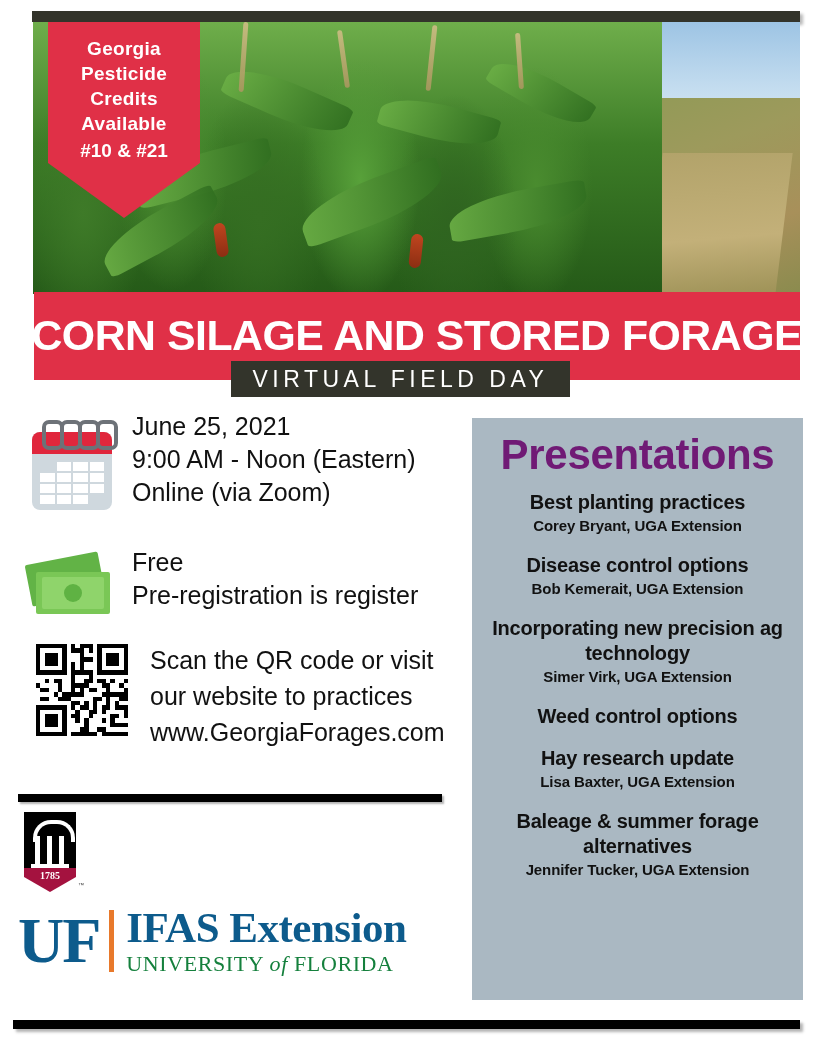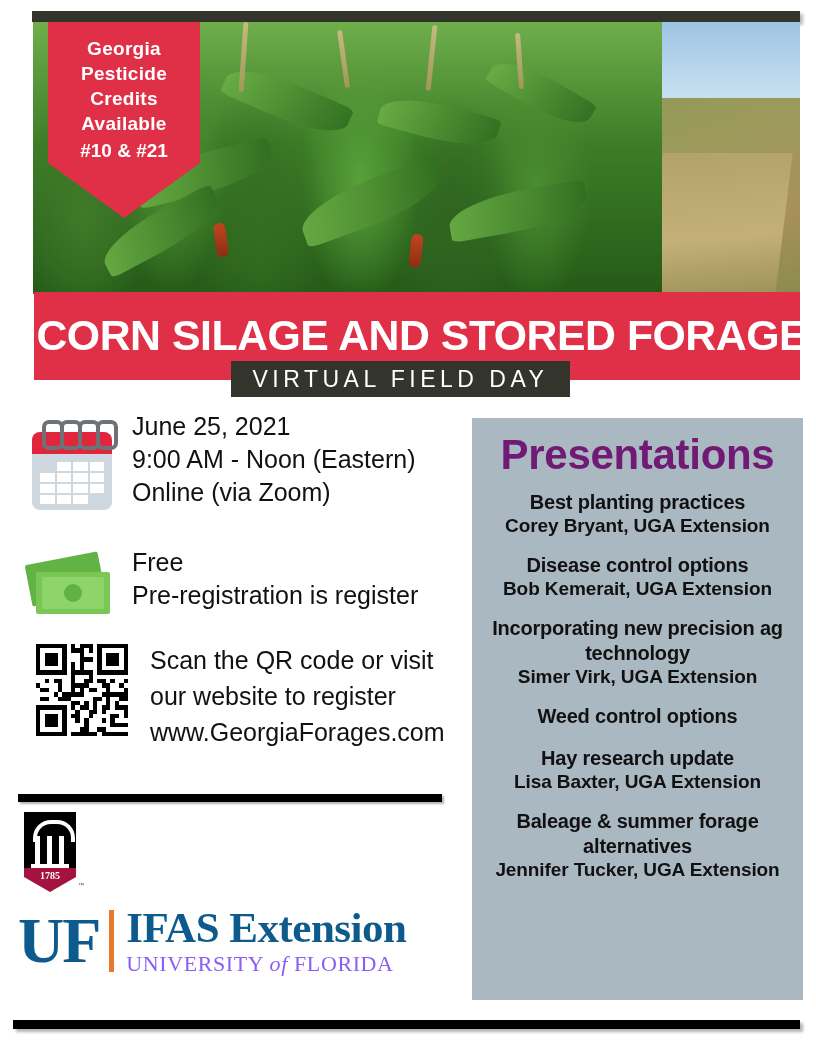--- a/index.html
+++ b/index.html
@@ -79,21 +79,21 @@
   }
   .pennant-credits{
     color:#ffffff;font-weight:bold;font-size:19px;line-height:26px;
     margin-top:2px;
   }
 
   
   .title-banner{
     position:absolute;left:34px;top:292px;width:766px;height:88px;
     background:#e03047;
-    display:flex;align-items:center;justify-content:flex-end;
+    display:flex;align-items:center;justify-content:center;
   }
   .title-text{
     color:#ffffff;font-weight:bold;font-size:42px;letter-spacing:-.5px;
     white-space:nowrap;line-height:1;
     transform:scaleX(1.02);
   }
   .subtitle-box{
     position:absolute;left:231px;top:361px;width:339px;height:36px;
     background:#33342b;
     display:flex;align-items:center;justify-content:center;
@@ -204,42 +204,42 @@
     color:#0d5b8c;font-weight:bold;font-size:64px;line-height:64px;
     letter-spacing:-2px;font-family:"Liberation Serif",serif;
   }
   .uf-bar{width:5px;height:62px;background:#e8792b;margin:0 12px 0 10px;}
   .uf-words{padding-top:2px;}
   .uf-ifas{
     color:#0d5b8c;font-family:"Liberation Serif",serif;font-weight:bold;
     font-size:43px;line-height:44px;letter-spacing:-.5px;
   }
   .uf-sub{
-    color:#8b5cf6;font-family:"Liberation Serif",serif;
+    color:#15803d;font-family:"Liberation Serif",serif;
     font-size:22px;letter-spacing:.6px;line-height:26px;margin-top:1px;
   }
   .uf-sub em{font-style:italic;}
 
   
   .panel{
     position:absolute;left:472px;top:418px;width:331px;height:582px;
     background:#aab8c2;
     box-sizing:border-box;padding:14px 10px 0 10px;text-align:center;
   }
   .panel-title{
     color:#701a75;font-weight:bold;font-size:42px;line-height:46px;
     margin-bottom:12px;letter-spacing:-.3px;
   }
   .pres{margin-bottom:17px;}
   .pres-title{
     color:#111111;font-weight:bold;font-size:20px;line-height:25px;
     letter-spacing:-.2px;
   }
   .pres-by{
-    color:#111111;font-size:19px;line-height:20px;margin-top:1px;
+    color:#111111;font-size:15px;line-height:20px;margin-top:1px;
     font-weight:bold;letter-spacing:-.1px;
   }
 
   
   .bottom-rule{
     position:absolute;left:13px;top:1020px;width:787px;height:9px;background:#000000;
     box-shadow:3px 3px 3px rgba(0,0,0,.3);
   }
 </style>
 </head>
@@ -775,21 +775,21 @@
           <i></i>
           <i class="on"></i>
           <i class="on"></i>
           <i class="on"></i>
           <i class="on"></i>
           <i class="on"></i>
           <i class="on"></i>
         </div>
       <div class="qr-text">
         <div class="qr-line">Scan the QR code or visit</div>
-        <div class="qr-line">our website to register</div>
+        <div class="qr-line">our website to practices</div>
         <div class="qr-line">www.GeorgiaForages.com</div>
       </div>
     </div>
   </div>
 
   <div class="black-rule"></div>
 
   <div class="logos">
     <div class="uga">
       <div class="arch">

